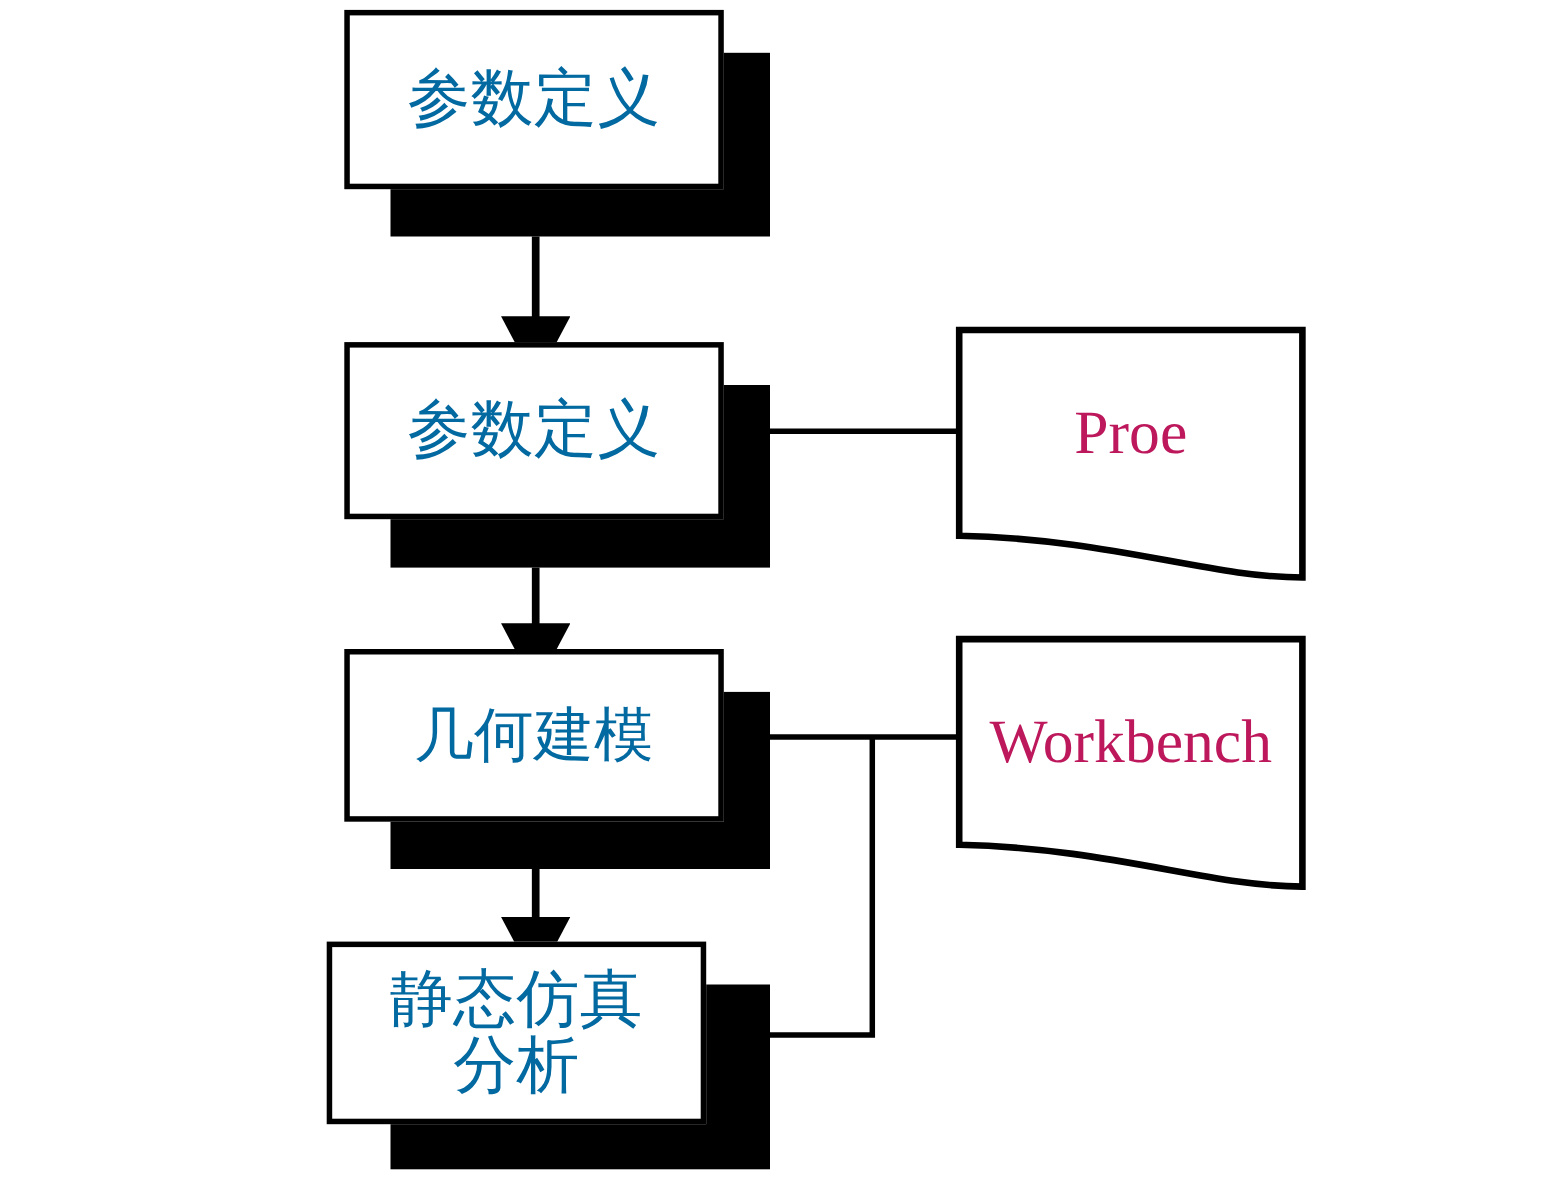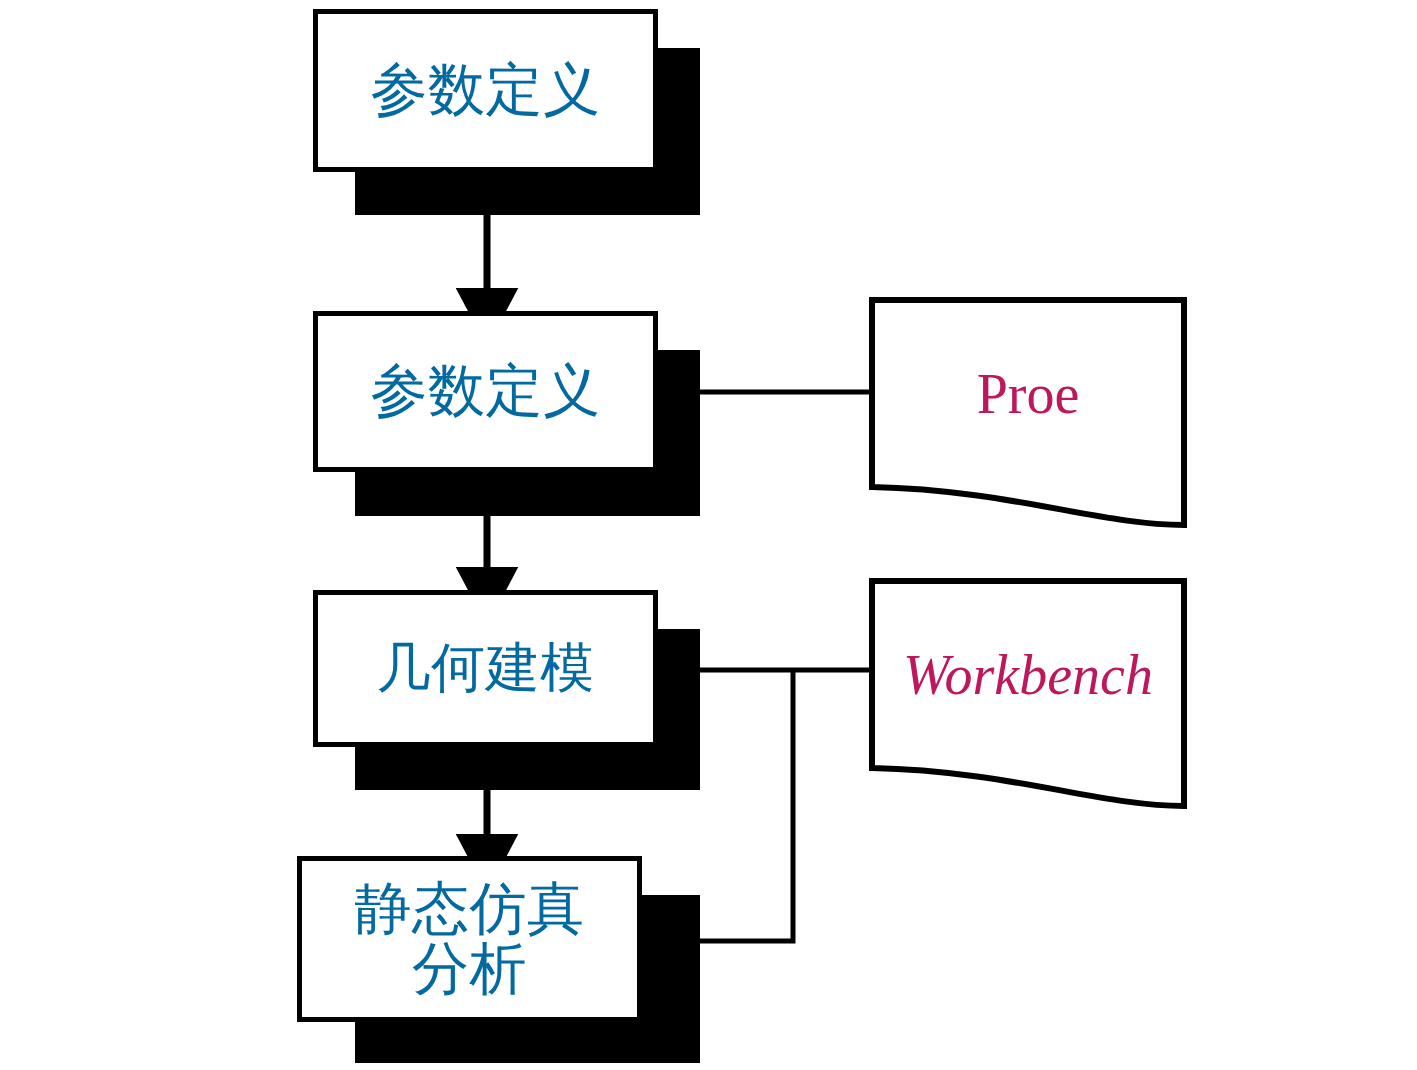--- a/index.html
+++ b/index.html
@@ -101,15 +101,15 @@
   </div>
 
   <div class="proc-shadow" style="left:355px; top:895px; width:345px; height:168px;"></div>
   <div class="proc-box" style="left:297px; top:856px; width:345px; height:166px;">
     <span class="proc-label">静态仿真
 分析</span>
   </div>
 
   <div class="doc-label" style="left:872px; top:362px; width:312px;">Proe</div>
 
-  <div class="doc-label" style="left:872px; top:643px; width:312px;font-style:italic;">Workbench</div>
+  <div class="doc-label" style="left:872px; top:643px; width:312px;">Workbench</div>
 
 </div>
 
 </body></html>

